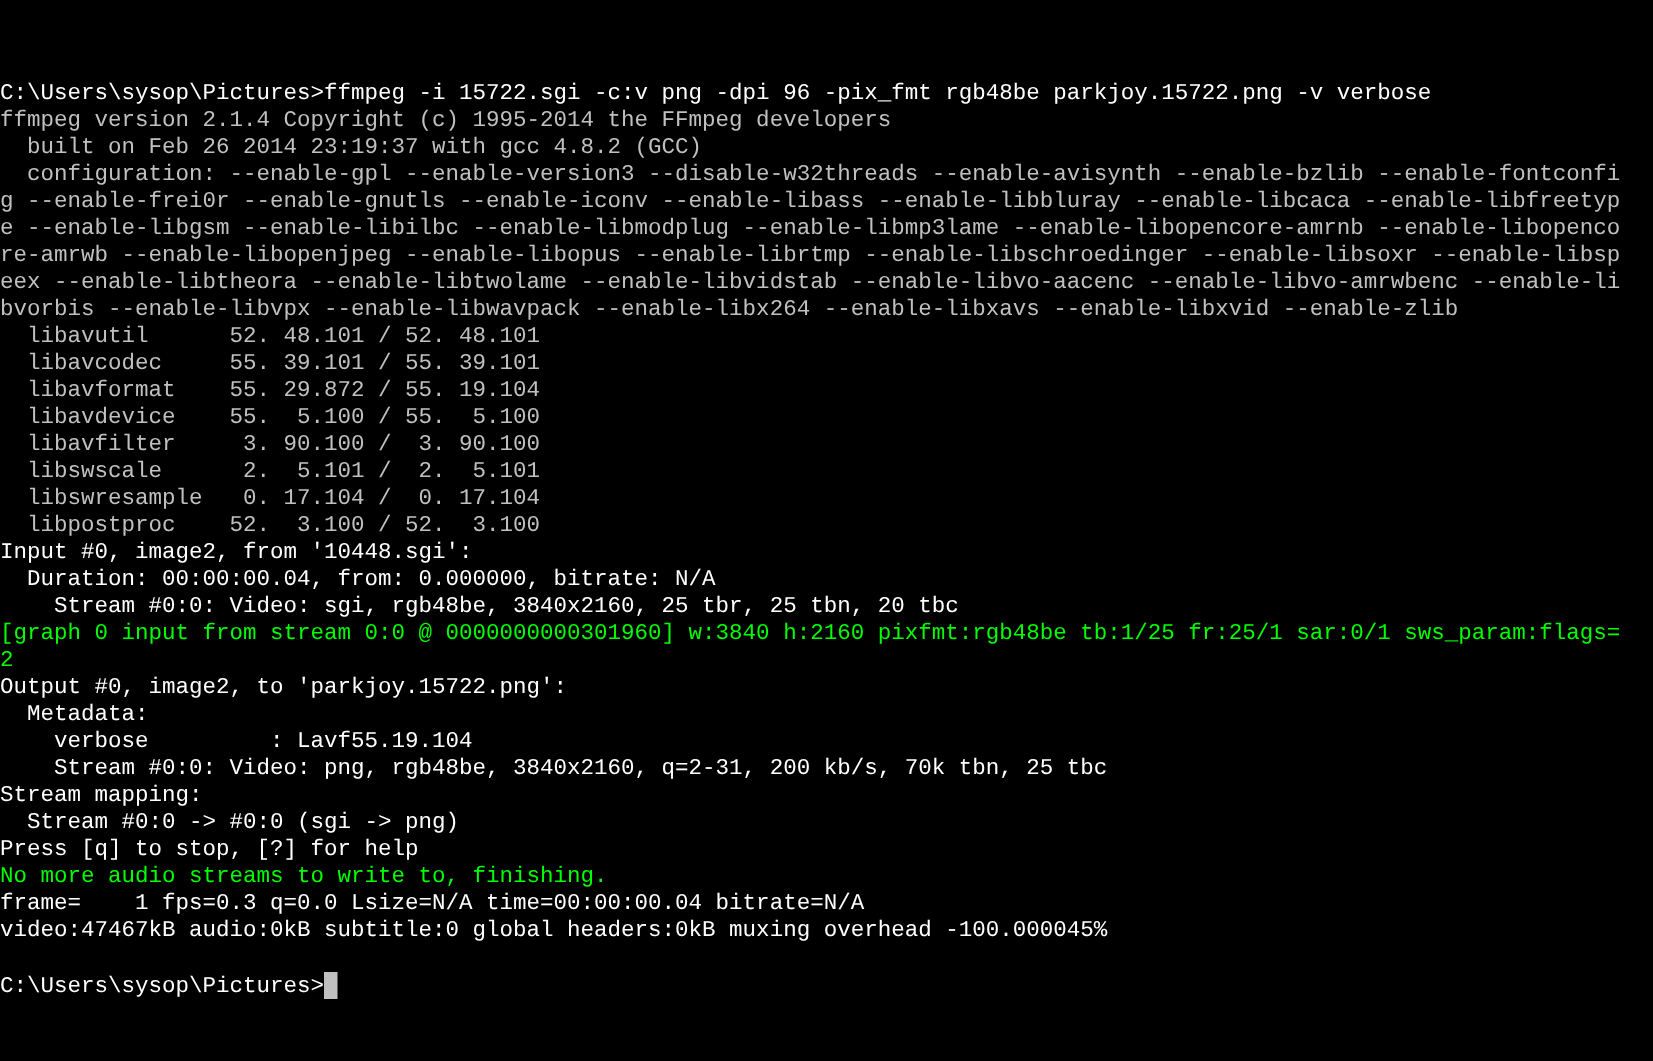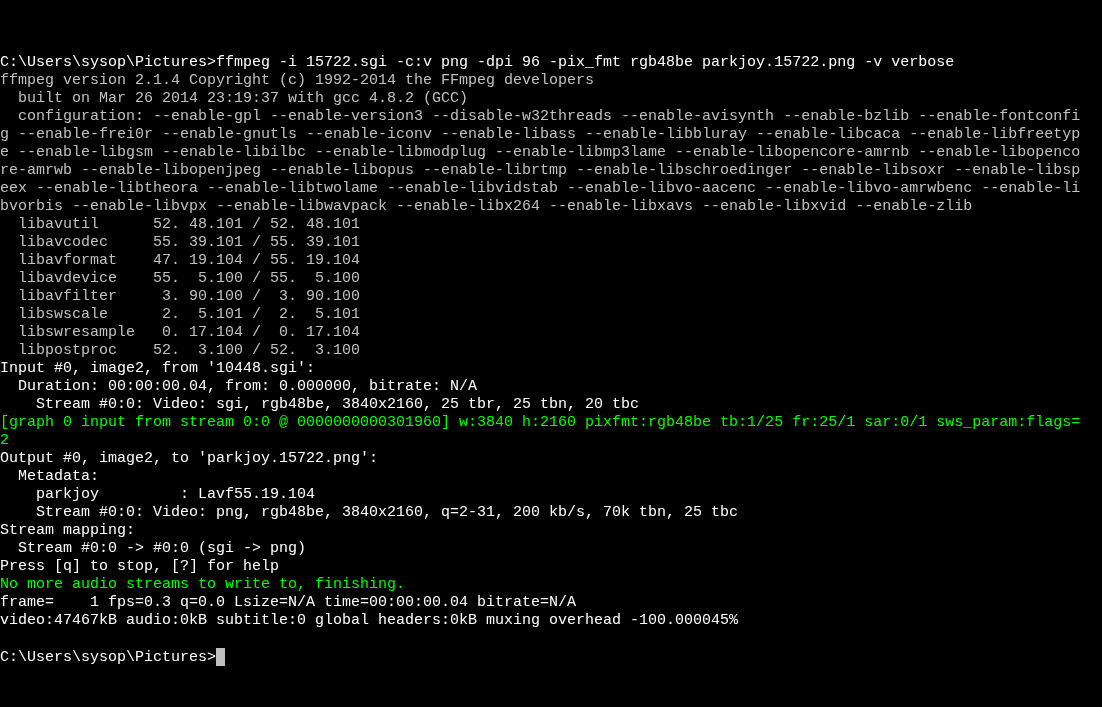--- a/index.html
+++ b/index.html
@@ -25,44 +25,44 @@
     height: 18px;
     background: #c0c0c0;
     vertical-align: text-bottom;
   }
 </style>
 </head>
 <body>
 
 
 <div class="terminal"><span class="bright"></span><span class="bright">C:\Users\sysop\Pictures&gt;ffmpeg -i 15722.sgi -c:v png -dpi 96 -pix_fmt rgb48be parkjoy.15722.png -v verbose</span>
-<span>ffmpeg version 2.1.4 Copyright (c) 1992-2014 the FFmpeg developers</span>
-<span>  built on Mar 26 2014 23:19:37 with gcc 4.8.2 (GCC)</span>
+<span>ffmpeg version 2.1.4 Copyright (c) 1995-2014 the FFmpeg developers</span>
+<span>  built on Feb 26 2014 23:19:37 with gcc 4.8.2 (GCC)</span>
 <span>  configuration: --enable-gpl --enable-version3 --disable-w32threads --enable-avisynth --enable-bzlib --enable-fontconfi
 g --enable-frei0r --enable-gnutls --enable-iconv --enable-libass --enable-libbluray --enable-libcaca --enable-libfreetyp
 e --enable-libgsm --enable-libilbc --enable-libmodplug --enable-libmp3lame --enable-libopencore-amrnb --enable-libopenco
 re-amrwb --enable-libopenjpeg --enable-libopus --enable-librtmp --enable-libschroedinger --enable-libsoxr --enable-libsp
 eex --enable-libtheora --enable-libtwolame --enable-libvidstab --enable-libvo-aacenc --enable-libvo-amrwbenc --enable-li
 bvorbis --enable-libvpx --enable-libwavpack --enable-libx264 --enable-libxavs --enable-libxvid --enable-zlib</span>
 <span>  libavutil      52. 48.101 / 52. 48.101</span>
 <span>  libavcodec     55. 39.101 / 55. 39.101</span>
-<span>  libavformat    47. 19.104 / 55. 19.104</span>
+<span>  libavformat    55. 29.872 / 55. 19.104</span>
 <span>  libavdevice    55.  5.100 / 55.  5.100</span>
 <span>  libavfilter     3. 90.100 /  3. 90.100</span>
 <span>  libswscale      2.  5.101 /  2.  5.101</span>
 <span>  libswresample   0. 17.104 /  0. 17.104</span>
 <span>  libpostproc    52.  3.100 / 52.  3.100</span>
 <span class="bright">Input #0, image2, from '10448.sgi':</span>
 <span class="bright">  Duration: 00:00:00.04, from: 0.000000, bitrate: N/A</span>
 <span class="bright">    Stream #0:0: Video: sgi, rgb48be, 3840x2160, 25 tbr, 25 tbn, 20 tbc</span>
 <span class="green">[graph 0 input from stream 0:0 @ 0000000000301960] w:3840 h:2160 pixfmt:rgb48be tb:1/25 fr:25/1 sar:0/1 sws_param:flags=
 2</span>
 <span class="bright">Output #0, image2, to 'parkjoy.15722.png':</span>
 <span class="bright">  Metadata:</span>
-<span class="bright">    parkjoy         : Lavf55.19.104</span>
+<span class="bright">    verbose         : Lavf55.19.104</span>
 <span class="bright">    Stream #0:0: Video: png, rgb48be, 3840x2160, q=2-31, 200 kb/s, 70k tbn, 25 tbc</span>
 <span class="bright">Stream mapping:</span>
 <span class="bright">  Stream #0:0 -&gt; #0:0 (sgi -&gt; png)</span>
 <span class="bright">Press [q] to stop, [?] for help</span>
 <span class="green">No more audio streams to write to, finishing.</span>
 <span class="bright">frame=    1 fps=0.3 q=0.0 Lsize=N/A time=00:00:00.04 bitrate=N/A</span>
 <span class="bright">video:47467kB audio:0kB subtitle:0 global headers:0kB muxing overhead -100.000045%</span>
 
 <span class="bright">C:\Users\sysop\Pictures&gt;</span><span class="cursor"></span></div>
 

